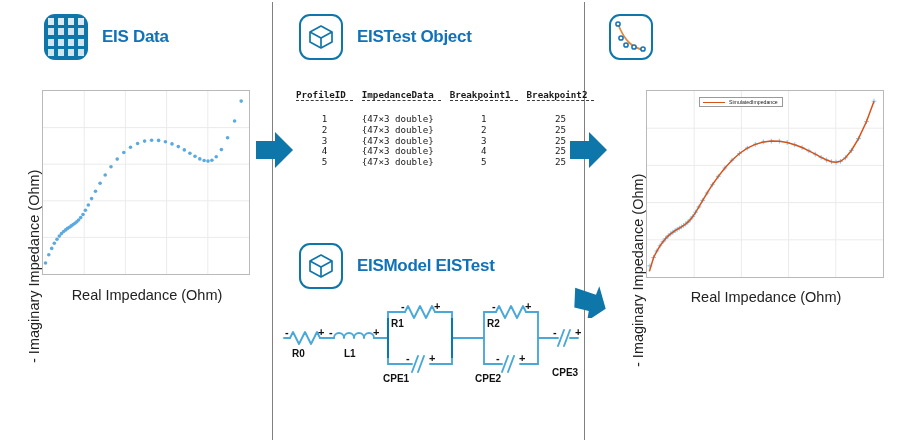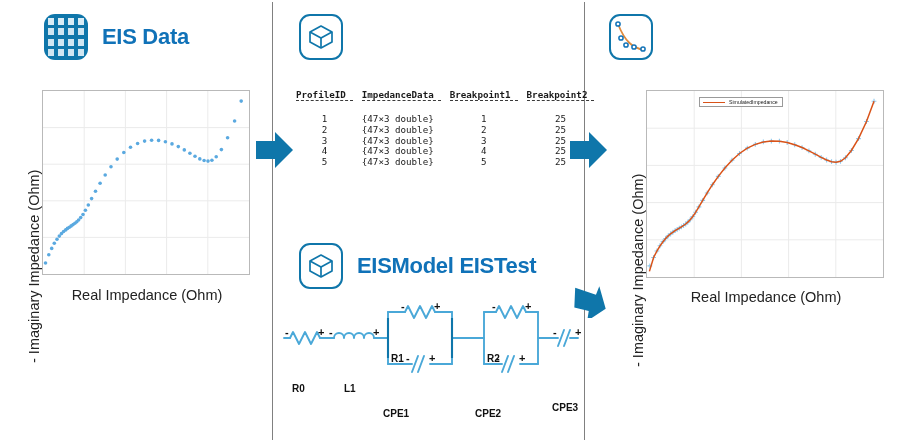--- a/index.html
+++ b/index.html
@@ -10,21 +10,21 @@
   #panel-eis-data{left:0;width:272px;}
   #panel-objects{left:272px;width:312px;}
   #panel-param{left:584px;width:336px;}
 
   .divider{position:absolute;top:2px;width:1px;height:438px;background:#808080;}
   #divider-1{left:272px;}
   #divider-2{left:584px;}
 
   
   .section-header{position:absolute;display:flex;align-items:center;gap:12px;}
-  .sec-title{font-size:22px;font-weight:bold;color:#1072b8;letter-spacing:-0.3px;white-space:nowrap;}
+  .sec-title{font-size:17px;font-weight:bold;color:#1072b8;letter-spacing:-0.3px;white-space:nowrap;}
 
   .icon-box{width:46px;height:46px;flex:0 0 46px;position:relative;}
 
   
   .ic-grid{width:44px;height:46px;border-radius:11px;background:#0f76aa;position:relative;overflow:hidden;}
   .ic-grid .cellwrap{position:absolute;inset:4px;display:grid;
      grid-template-columns:repeat(4,1fr);grid-template-rows:repeat(4,1fr);gap:3.5px;}
   .ic-grid .cell{background:#cfe6f2;}
   .ic-grid .cell.pale{background:#d9ecf6;}
 
@@ -46,21 +46,21 @@
   #obj-table table{border-collapse:collapse;}
   #obj-table th{font-weight:bold;text-align:left;padding:0 16px 1px 0;white-space:nowrap;}
   #obj-table td{padding:0 9px 1.5px 0;white-space:nowrap;}
   #obj-table .rule td{padding:0 9px 6px 0;}
   #obj-table .rule span{display:block;border-top:1.6px dashed #3a3a3a;height:0;}
   #obj-table .num{text-align:center;}
   #obj-table .first-data td{padding-top:7px;}
 
   
   #circuit{position:absolute;left:272px;top:300px;width:312px;height:100px;}
-  .clab{position:absolute;font-size:10px;font-weight:bold;color:#111;white-space:nowrap;margin-top:35px;}
+  .clab{position:absolute;font-size:10px;font-weight:bold;color:#111;white-space:nowrap;}
   .csign{position:absolute;font-size:11px;font-weight:bold;color:#111;}
 
   
   .plotwrap{position:absolute;}
   .axis-y{position:absolute;font-size:14.5px;color:#222;white-space:nowrap;
       transform-origin:0 0;transform:rotate(-90deg);}
   .axis-x{position:absolute;font-size:14.5px;color:#222;white-space:nowrap;text-align:center;}
   .plotbox{position:absolute;box-sizing:border-box;border:1px solid #b9b9b9;background:#fff;}
 
   .legend-box{position:absolute;border:1px solid #9a9a9a;background:#fff;
@@ -184,20 +184,21 @@
       <div class="ic-cube">
         <svg width="28" height="28" viewBox="0 0 28 28">
           <g fill="none" stroke="#0f76aa" stroke-width="1.7" stroke-linejoin="round">
             <polygon points="14,3 25,9 25,19 14,25 3,19 3,9"></polygon>
             <polyline points="3,9 14,15 25,9"></polyline>
             <line x1="14" y1="15" x2="14" y2="25"></line>
           </g>
         </svg>
       </div>
     </div>
+    <div class="sec-title">EISTest Object</div>
   </div>
 
   <div id="obj-table">
     <table>
       <thead>
         <tr>
           <th>ProfileID</th>
           <th>ImpedanceData</th>
           <th>Breakpoint1</th>
           <th>Breakpoint2</th>

